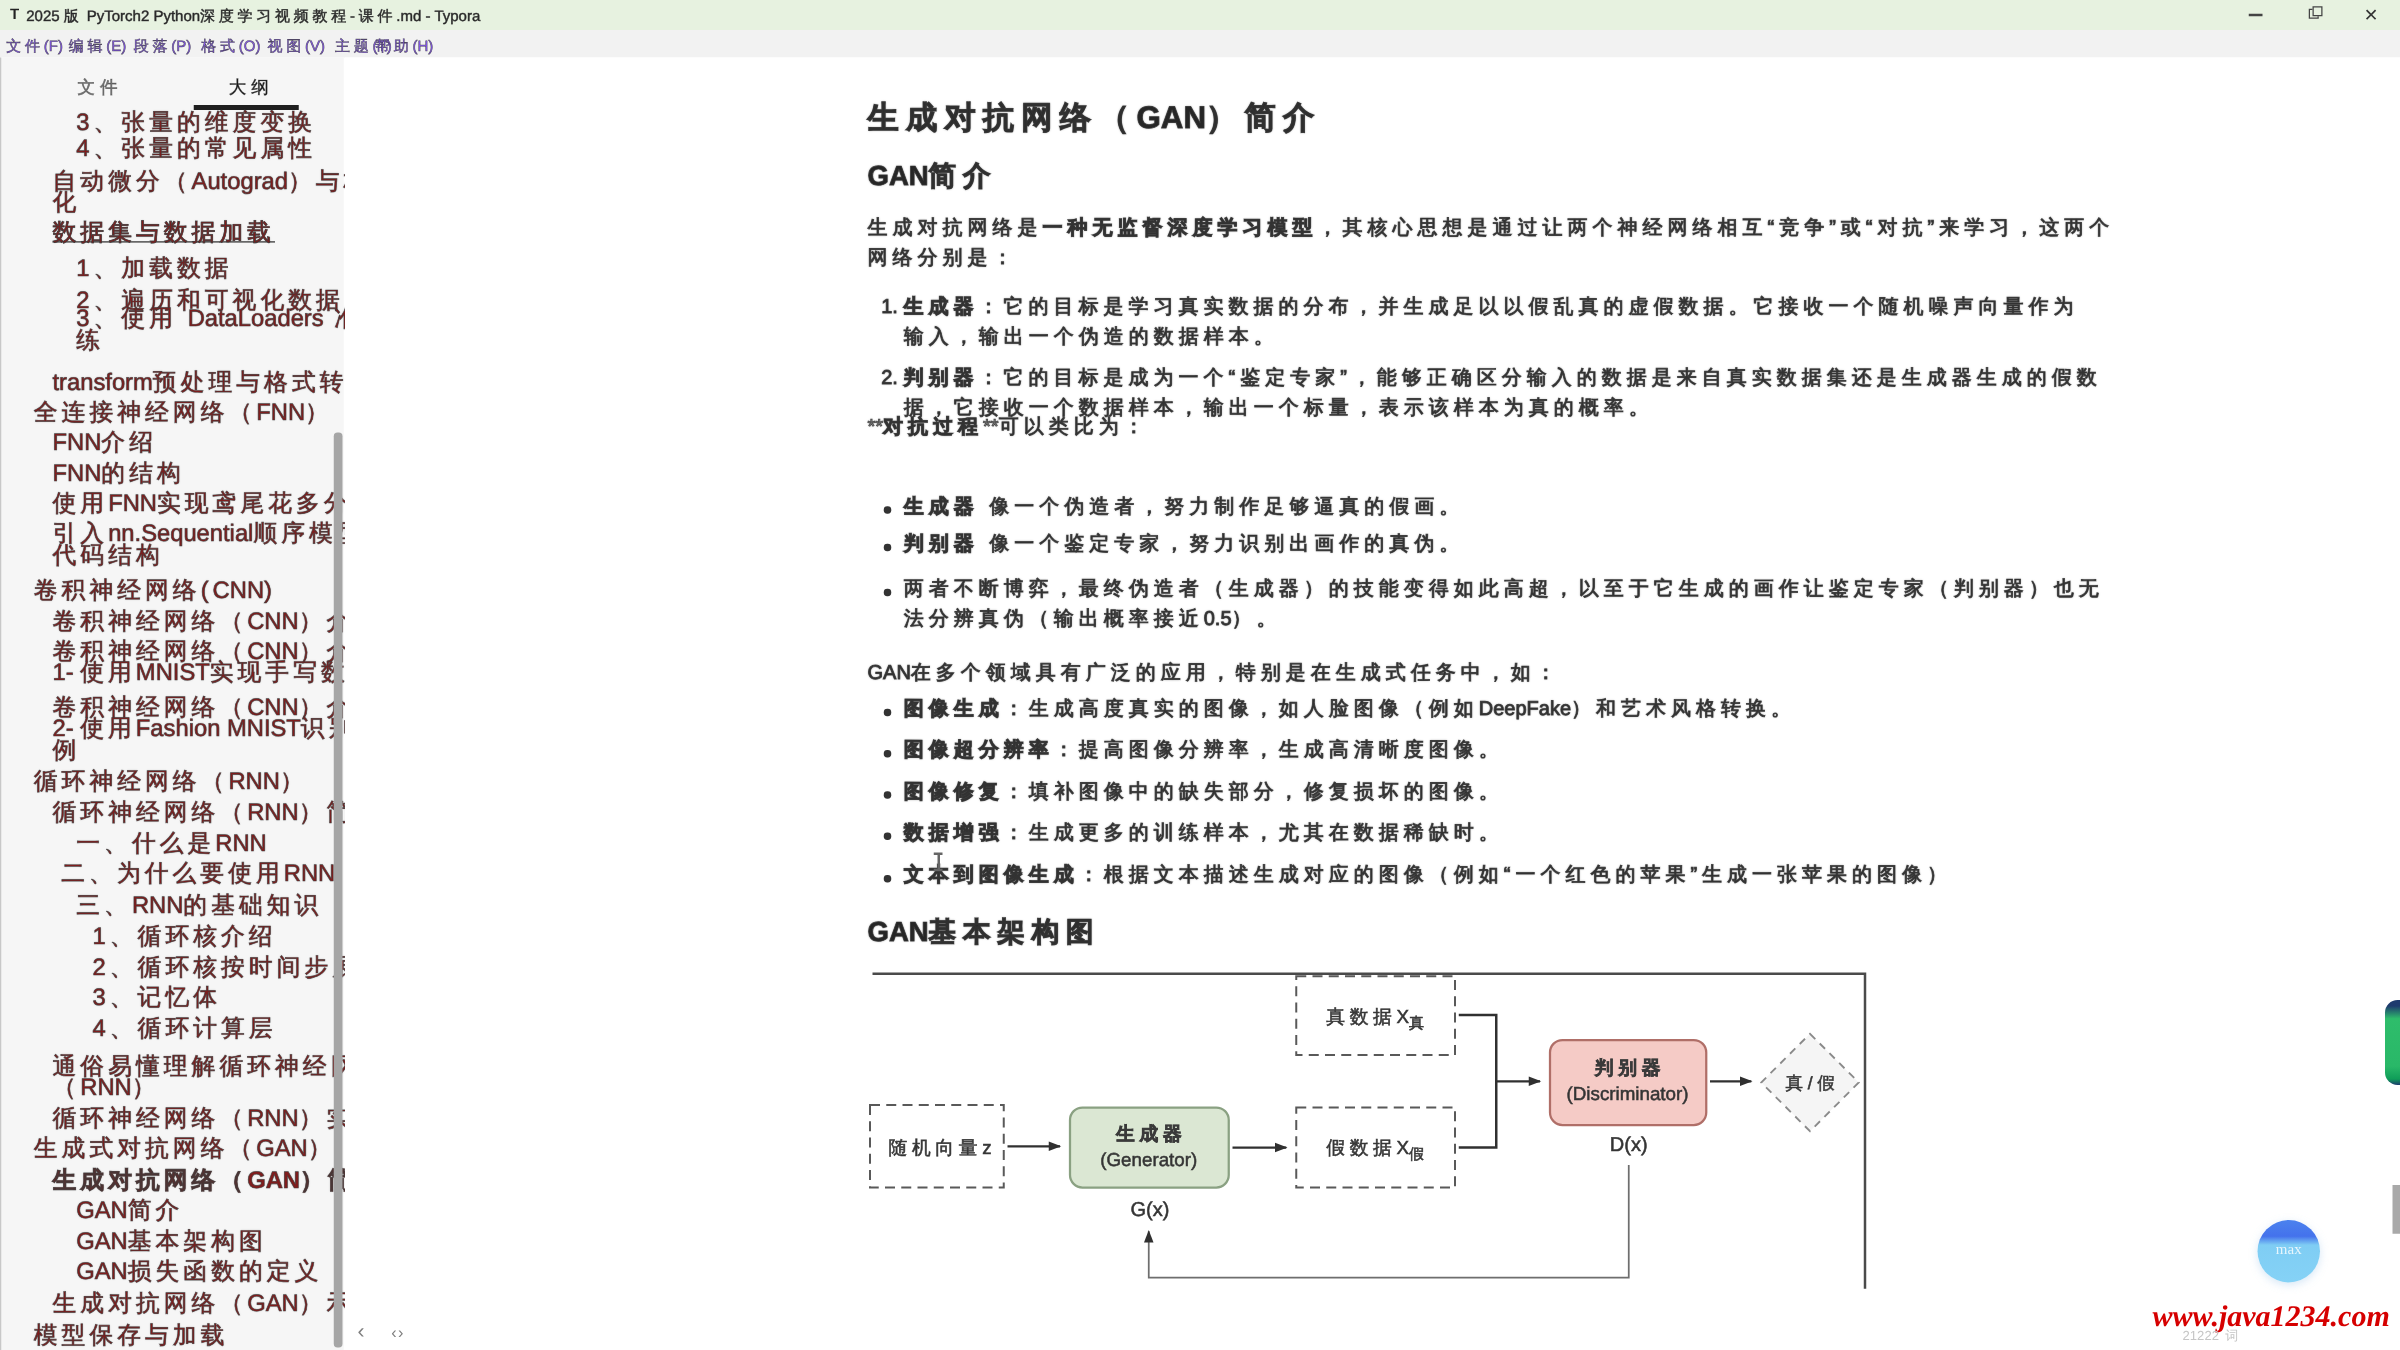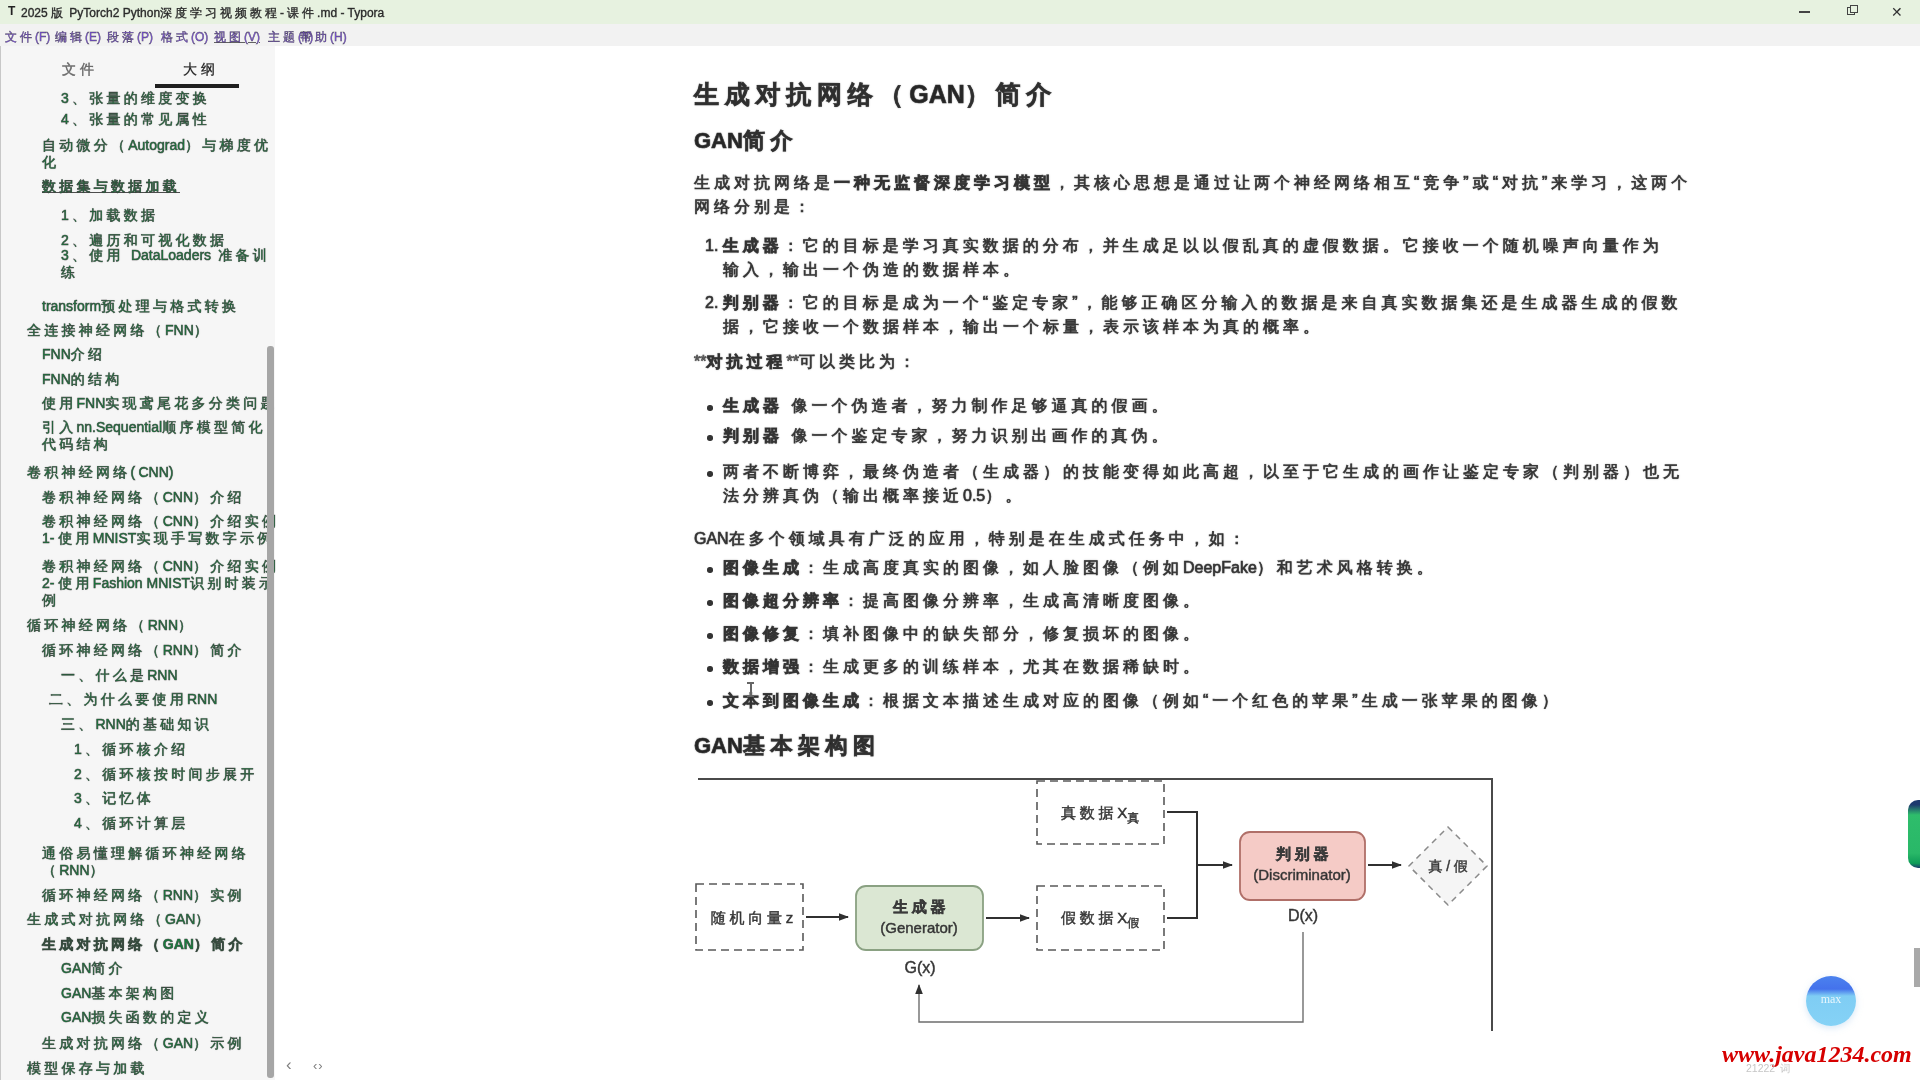--- a/index.html
+++ b/index.html
@@ -10,21 +10,21 @@
 
 #titlebar{left:0;top:0;width:1920px;height:24px;background:#e7f2e0;}
 #menubar{left:0;top:24px;width:1920px;height:22px;background:#f2f2f2;}
 .menuitem{position:absolute;top:5px;font-size:12px;color:#8b5cf6;letter-spacing:3px;-webkit-text-stroke:0.45px rgba(50,50,50,0.75);}
 #title-text{position:absolute;left:21px;top:5px;font-size:12px;color:#2a2a2a;letter-spacing:3px;-webkit-text-stroke:0.45px rgba(40,40,40,0.75);}
 #tlogo{position:absolute;left:8px;top:4px;font-size:12px;font-weight:bold;color:#222;}
 
 #sidebar{left:0;top:46px;width:275px;height:1034px;background:#f6f6f6;border-left:1px solid #c8c8c8;}
 .tab{position:absolute;top:15px;font-size:14px;letter-spacing:4px;-webkit-text-stroke:0.5px rgba(60,60,60,0.6);}
 #tab-underline{position:absolute;left:154px;top:38px;width:84px;height:4px;background:#1f1f1f;}
-.oi{position:absolute;font-size:14px;letter-spacing:3.25px;color:#15803d;line-height:17px;white-space:nowrap;-webkit-text-stroke:0.55px rgba(60,60,60,0.8);text-shadow:0 0 1.2px rgba(60,60,60,0.55);}
+.oi{position:absolute;font-size:19px;letter-spacing:3.25px;color:#7f1d1d;line-height:17px;white-space:nowrap;-webkit-text-stroke:0.55px rgba(60,60,60,0.8);text-shadow:0 0 1.2px rgba(60,60,60,0.55);}
 #sthumb{position:absolute;left:266px;top:300px;width:7px;height:732px;background:#a6a6a6;border-radius:3px;}
 
 .cjk{-webkit-text-stroke:0.7px rgba(51,51,51,0.85);text-shadow:0 0 1.6px rgba(51,51,51,0.65);}
 #content{left:276px;top:46px;width:1644px;height:1034px;background:#fff;}
 .blk{position:absolute;color:#333;}
 h1.blk{font-size:25px;line-height:30px;font-weight:bold;letter-spacing:5.75px;margin:0;color:#262626;}
 h2.blk{font-size:22px;line-height:26px;font-weight:bold;letter-spacing:5.5px;margin:0;color:#262626;}
 .p{font-size:16px;line-height:24px;letter-spacing:4px;white-space:nowrap;}
 .faint{color:#b5b5b5;}
 .dot{position:absolute;left:707px;width:5.5px;height:5.5px;border-radius:50%;background:#333;}
@@ -41,21 +41,21 @@
   <div class="ab" style="left:1799px;top:11px;width:11px;height:1.5px;background:#444;"></div>
   <div class="ab" style="left:1847px;top:7px;width:8px;height:8px;border:1.2px solid #444;background:#e7f2e0;"></div>
   <div class="ab" style="left:1850px;top:5px;width:8px;height:8px;border:1.2px solid #444;background:#e7f2e0;"></div>
   <div class="ab" style="left:1891px;top:4px;font-size:14px;color:#333;">✕</div>
 </div>
 <div class="ab" id="menubar">
   <div class="menuitem" style="left:5px;">文件<i>(F)</i></div>
   <div class="menuitem" style="left:55px;">编辑<i>(E)</i></div>
   <div class="menuitem" style="left:107px;">段落<i>(P)</i></div>
   <div class="menuitem" style="left:161px;">格式<i>(O)</i></div>
-  <div class="menuitem" style="left:214px;text-decoration:underline;">视图<i>(V)</i></div>
+  <div class="menuitem" style="left:214px;">视图<i>(V)</i></div>
   <div class="menuitem" style="left:268px;">主题<i>(T)</i></div>
   <div class="menuitem" style="left:300px;text-align:center;">帮助<i>(H)</i></div>
 </div>
 <div class="ab" id="sidebar">
   <div class="tab" style="left:61px;color:#7a7a7a;">文件</div>
   <div class="tab" style="left:182px;color:#141414;text-align:right;">大纲</div>
   <div id="tab-underline"></div>
   <div id="outline">
   <div class="oi" style="left:60px;top:43.5px;">3、张量的维度变换</div>
   <div class="oi" style="left:60px;top:64.5px;">4、张量的常见属性</div>
@@ -98,21 +98,21 @@
 <div class="ab" id="content"></div>
 
 <h1 class="blk cjk" style="left:694px;top:79px;">生成对抗网络（<i>GAN</i>）简介</h1>
 <h2 class="blk cjk" style="left:694px;top:128px;"><i>GAN</i>简介</h2>
 
 <div class="blk p cjk" style="left:694px;top:171px;">生成对抗网络是<b>一种无监督深度学习模型</b>，其核心思想是通过让两个神经网络相互“竞争”或“对抗”来学习，这两个<br>网络分别是：</div>
 
 <div class="blk p cjk" style="left:705px;top:234px;padding-left:18px;text-indent:-18px;"><i>1.&nbsp;</i><b>生成器</b>：它的目标是学习真实数据的分布，并生成足以以假乱真的虚假数据。它接收一个随机噪声向量作为<br>输入，输出一个伪造的数据样本。</div>
 <div class="blk p cjk" style="left:705px;top:291px;padding-left:18px;text-indent:-18px;"><i>2.&nbsp;</i><b>判别器</b>：它的目标是成为一个“鉴定专家”，能够正确区分输入的数据是来自真实数据集还是生成器生成的假数<br>据，它接收一个数据样本，输出一个标量，表示该样本为真的概率。</div>
 
-<div class="blk p cjk" style="left:694px;top:350px;"><i class="faint">**</i><b>对抗过程</b><i class="faint">**</i>可以类比为：</div>
+<div class="blk p cjk" style="left:694px;top:330px;"><i class="faint">**</i><b>对抗过程</b><i class="faint">**</i>可以类比为：</div>
 
 <div class="dot" style="top:405px;"></div>
 <div class="blk p cjk" style="left:723px;top:394px;"><b>生成器</b> 像一个伪造者，努力制作足够逼真的假画。</div>
 <div class="dot" style="top:435px;"></div>
 <div class="blk p cjk" style="left:723px;top:424px;"><b>判别器</b> 像一个鉴定专家，努力识别出画作的真伪。</div>
 <div class="dot" style="top:471px;"></div>
 <div class="blk p cjk" style="left:723px;top:460px;">两者不断博弈，最终伪造者（生成器）的技能变得如此高超，以至于它生成的画作让鉴定专家（判别器）也无<br>法分辨真伪（输出概率接近<i>0.5</i>）。</div>
 
 <div class="blk p cjk" style="left:694px;top:527px;"><i>GAN</i>在多个领域具有广泛的应用，特别是在生成式任务中，如：</div>
 

